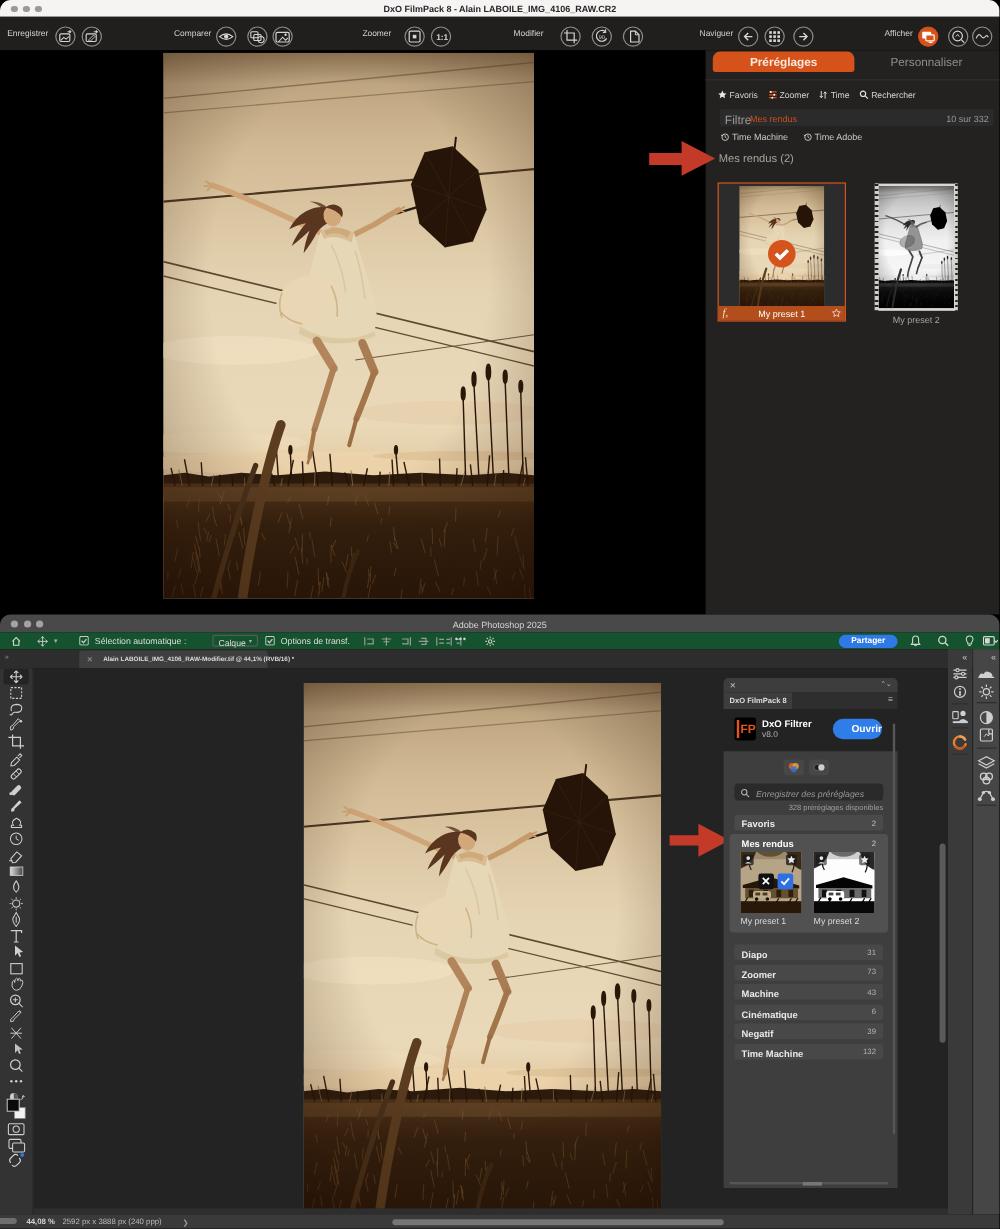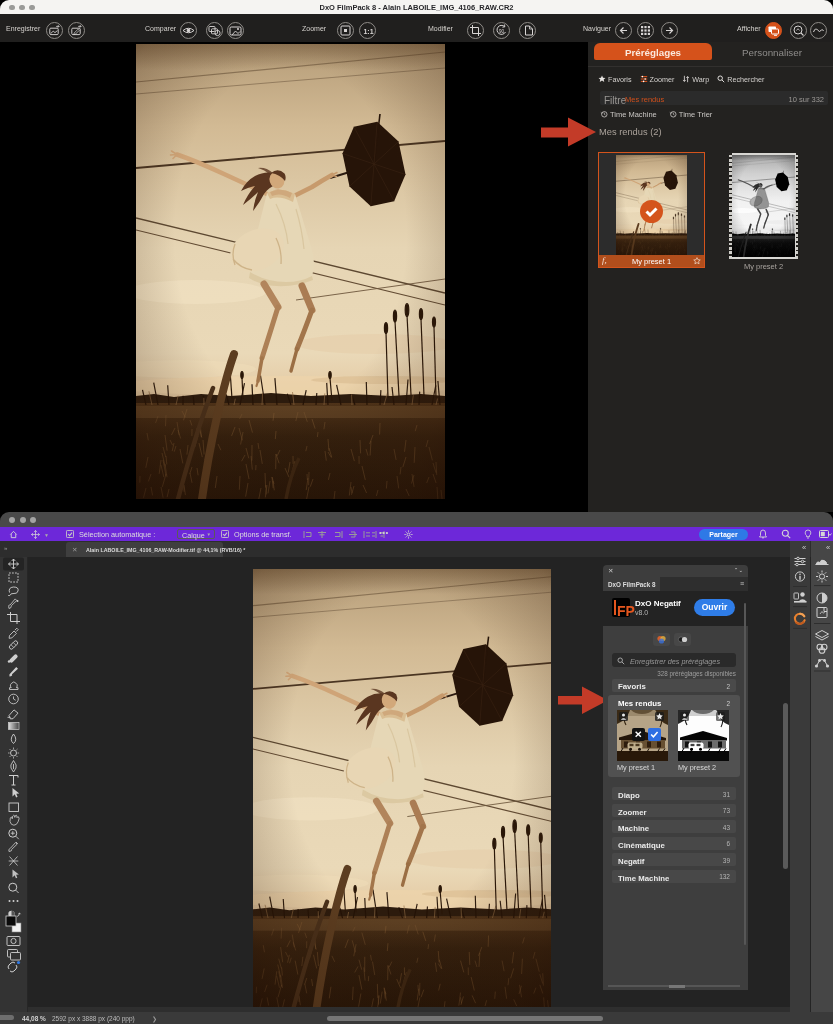--- a/index.html
+++ b/index.html
@@ -9,21 +9,21 @@
 #dxo-title{left:0;top:0;width:833px;height:14px;background:#f5f4f2;border-radius:9px 9px 0 0}
 #dxo-title .t{position:absolute;width:100%;text-align:center;top:3px;font-size:7.5px;font-weight:bold;color:#26262a}
 #dxo-toolbar{left:0;top:14px;width:833px;height:28px;background:#201f1e}
 .tb-label{position:absolute;top:10.5px;font-size:7px;color:#d6d3cf}
 .circ{position:absolute;top:8px;width:17px;height:17px;border:1px solid #8f8c88;border-radius:50%;box-sizing:border-box}
 #dxo-canvas{left:0;top:42px;width:588px;height:470px;background:#000}
 #dxo-panel{left:588px;top:42px;width:245px;height:470px;background:#232220}
 .ps-row{left:0;width:833px}
 #ps-title{top:512px;height:15px;background:#494949;border-radius:9px 9px 0 0}
 #ps-title .t{position:absolute;width:100%;text-align:center;top:4px;font-size:7.5px;color:#d4d4d4}
-#ps-options{top:527px;height:14px;background:#6d28d9}
+#ps-options{top:527px;height:14px;background:#14532d}
 #ps-tabbar{top:541px;height:16px;background:#2d2d2d}
 #ps-content{top:557px;height:455px;background:#242424}
 #ps-status{top:1012px;height:12px;background:#3a3a3a}
 .optxt{position:absolute;top:3px;font-size:7.3px;color:#dedede}
 .cat{left:9px;width:124px;height:13px;background:#484848;border-radius:2px}
 .cat span{position:absolute;left:6px;top:4px;font-size:7.8px;font-weight:bold;color:#eaeaea}
 .cat i{position:absolute;right:6px;top:3.5px;font-size:6.5px;font-style:normal;color:#b5b5b5}
 </style></head>
 <body>
 <svg width="0" height="0" style="position:absolute">
@@ -310,21 +310,21 @@
           <circle cx="3" cy="2" r="1"></circle>
           <circle cx="6.5" cy="5" r="1"></circle>
           <circle cx="4.5" cy="8" r="1"></circle>
         </g>
       </svg>
 <span style="margin-right:6px">Zoomer</span>
 <svg width="8" height="8" viewBox="0 0 10 10" style="display:inline-block;vertical-align:-1px">
         <path d="M3,1 v7 m0,0 l-1.6,-1.8 m1.6,1.8 l1.6,-1.8" stroke="#e8e5e2" stroke-width="1" fill="none"></path>
         <path d="M7,9 v-7 m0,0 l-1.6,1.8 m1.6,-1.8 l1.6,1.8" stroke="#e8e5e2" stroke-width="1" fill="none"></path>
       </svg>
-<span style="margin-right:6px">Warp</span>
+<span style="margin-right:6px">Time</span>
 <svg width="8" height="8" viewBox="0 0 10 10" style="display:inline-block;vertical-align:-1px">
         <circle cx="4" cy="4" r="2.8" fill="none" stroke="#e8e5e2" stroke-width="1.2"></circle>
         <path d="M6.2,6.2 L9,9" stroke="#e8e5e2" stroke-width="1.2"></path>
       </svg>
 <span>Rechercher</span>
 </div>
 
 <div class="abs" style="left:12px;top:49px;width:228px;height:14px;background:#2b2b2b;border-radius:2px">
 <span class="abs" style="left:4px;top:3.5px;font-size:10px;color:#9b9895">Filtre</span>
 <span class="abs" style="left:25px;top:3.5px;font-size:7.5px;color:#cf4f1b">Mes rendus</span>
@@ -336,21 +336,21 @@
         <circle cx="5.4" cy="5.4" r="3.4" fill="none" stroke="#cac7c4" stroke-width="1"></circle>
         <path d="M5.4,3.4 v2 l1.5,1" stroke="#cac7c4" stroke-width="0.9" fill="none"></path>
         <path d="M1,3 l1.4,1.2 L3.6,2.8" stroke="#cac7c4" stroke-width="0.9" fill="none"></path>
       </svg>
 <span style="margin-right:10px">Time Machine</span>
 <svg width="8" height="8" viewBox="0 0 10 10" style="display:inline-block;vertical-align:-1px">
         <circle cx="5.4" cy="5.4" r="3.4" fill="none" stroke="#cac7c4" stroke-width="1"></circle>
         <path d="M5.4,3.4 v2 l1.5,1" stroke="#cac7c4" stroke-width="0.9" fill="none"></path>
         <path d="M1,3 l1.4,1.2 L3.6,2.8" stroke="#cac7c4" stroke-width="0.9" fill="none"></path>
       </svg>
-<span>Time Trier</span>
+<span>Time Adobe</span>
 </div>
 <div class="abs" style="left:11px;top:84.5px;font-size:9.3px;color:#aaa29a">Mes rendus (2)</div>
 
 <div class="abs" style="left:10px;top:109.5px;width:105px;height:114px;background:#2c2c2c;border:1.5px solid #d4541c">
 <svg class="abs" style="left:17px;top:2.5px" width="71" height="100">
         <use href="#photo" width="71" height="100"></use>
       </svg>
 <div class="abs" style="left:41px;top:47px;width:23px;height:23px;border-radius:50%;background:#d4541c"></div>
 <svg class="abs" style="left:41px;top:47px" width="23" height="23" viewBox="0 0 23 23">
         <path d="M6.5,11.5 l3.5,3.5 6.5,-6.5" stroke="#fff" stroke-width="3" fill="none"></path>
@@ -381,20 +381,21 @@
 <div class="abs" style="left:0;top:0;width:2.5px;height:106px;background:repeating-linear-gradient(180deg,#23211e 0px,#23211e 1.6px,#d0cfca 1.6px,#d0cfca 4.4px)"></div>
 <div class="abs" style="right:0;top:0;width:2.5px;height:106px;background:repeating-linear-gradient(180deg,#23211e 0px,#23211e 1.6px,#d0cfca 1.6px,#d0cfca 4.4px)"></div>
 </div>
 <div class="abs" style="left:141px;top:220px;width:69px;text-align:center;font-size:7.5px;color:#a8a39e">My preset 2</div>
 </div>
 <svg class="abs" style="left:540px;top:117px" width="57" height="31" viewBox="0 0 57 31">
     <polygon points="1,10.5 28,10.5 28,0.5 56,15 28,29.5 28,20.5 1,20.5" fill="#c33b28"></polygon>
   </svg>
 
 <div class="abs ps-row" id="ps-title">
+    <span class="t">Adobe Photoshop 2025</span>
 <span class="dot" style="left:9px;top:4.5px;width:6px;height:6px;background:#a3a3a3"></span>
 <span class="dot" style="left:19.5px;top:4.5px;width:6px;height:6px;background:#a3a3a3"></span>
 <span class="dot" style="left:30px;top:4.5px;width:6px;height:6px;background:#a3a3a3"></span>
 </div>
 <div class="abs ps-row" id="ps-options">
 <svg class="abs" style="left:9px;top:3px" width="9" height="9" viewBox="0 0 10 10">
       <path d="M1.5,5 L5,1.5 8.5,5 M2.5,4.5 V8.5 h5 V4.5" fill="none" stroke="#d6d6d6" stroke-width="1"></path>
     </svg>
 <svg class="abs" style="left:31px;top:3px" width="9" height="9" viewBox="0 0 10 10">
       <path d="M5,0.5 V9.5 M0.5,5 H9.5 M5,0.5 l-1.5,1.8 M5,0.5 l1.5,1.8 M5,9.5 l-1.5,-1.8 M5,9.5 l1.5,-1.8 M0.5,5 l1.8,-1.5 M0.5,5 l1.8,1.5 M9.5,5 l-1.8,-1.5 M9.5,5 l-1.8,1.5" stroke="#d6d6d6" stroke-width="0.8" fill="none"></path>
@@ -540,25 +541,25 @@
 </div>
 <div class="abs" style="left:0;top:12px;width:145px;height:14px;background:#2e2e2e">
 <div class="abs" style="left:0;top:0;width:57px;height:14px;background:#3d3d3d">
           <span class="abs" style="left:5px;top:3.5px;font-size:6.3px;font-weight:bold;color:#dedede;white-space:nowrap">DxO FilmPack 8</span>
         </div>
 <span class="abs" style="right:4px;top:3px;font-size:7px;color:#c5c5c5">≡</span>
 </div>
 <div class="abs" style="left:0;top:26px;width:145px;height:35px;background:#232323">
 <div class="abs" style="left:9px;top:7px;width:18px;height:19px;background:#000;border-radius:2px">
 <div class="abs" style="left:1.5px;top:2px;width:2px;height:15px;background:#e4561e"></div>
-<span class="abs" style="left:5px;top:4.5px;font-size:14px;font-weight:bold;color:#e4561e">FP</span>
-</div>
-<span class="abs" style="left:32px;top:7.5px;font-size:8px;font-weight:bold;color:#fff;white-space:nowrap">DxO Negatif</span>
+<span class="abs" style="left:5px;top:4.5px;font-size:10px;font-weight:bold;color:#e4561e">FP</span>
+</div>
+<span class="abs" style="left:32px;top:7.5px;font-size:8px;font-weight:bold;color:#fff;white-space:nowrap">DxO Filtrer</span>
 <span class="abs" style="left:32px;top:18px;font-size:7px;color:#b5b5b5">v8.0</span>
-<div class="abs" style="left:91px;top:8px;width:41px;height:16.5px;background:#2f7de8;border-radius:9px;text-align:center;font-size:8.5px;font-weight:bold;color:#fff;line-height:16.5px">Ouvrir</div>
+<div class="abs" style="left:91px;top:8px;width:41px;height:16.5px;background:#2f7de8;border-radius:9px;text-align:right;font-size:8.5px;font-weight:bold;color:#fff;line-height:16.5px">Ouvrir</div>
 </div>
 <div class="abs" style="left:0;top:61px;width:145px;height:364px;background:#3e3e3e"></div>
 
 <div class="abs" style="left:50px;top:68px;width:17px;height:13px;background:#474747;border-radius:3px">
 <svg width="17" height="13" viewBox="0 0 17 13">
           <circle cx="7" cy="5.5" r="2.6" fill="#e0622a" opacity="0.9"></circle>
           <circle cx="10" cy="5.5" r="2.6" fill="#e8b13c" opacity="0.8"></circle>
           <circle cx="8.5" cy="8" r="2.6" fill="#3a6fd8" opacity="0.8"></circle>
         </svg>
 </div>

